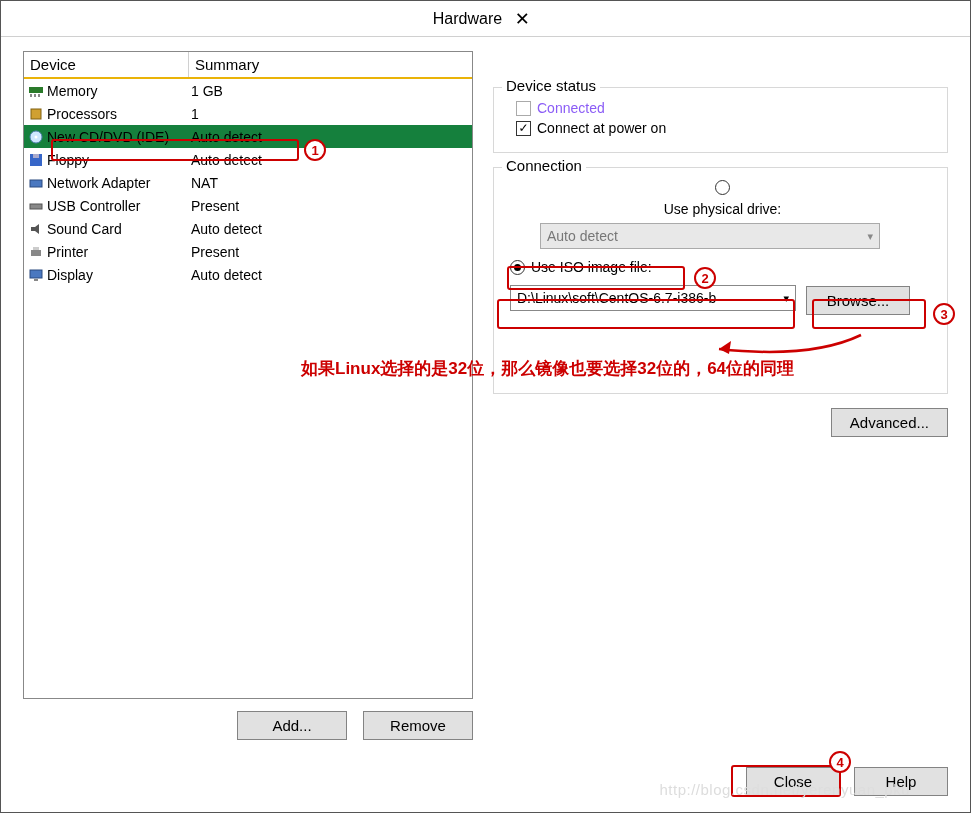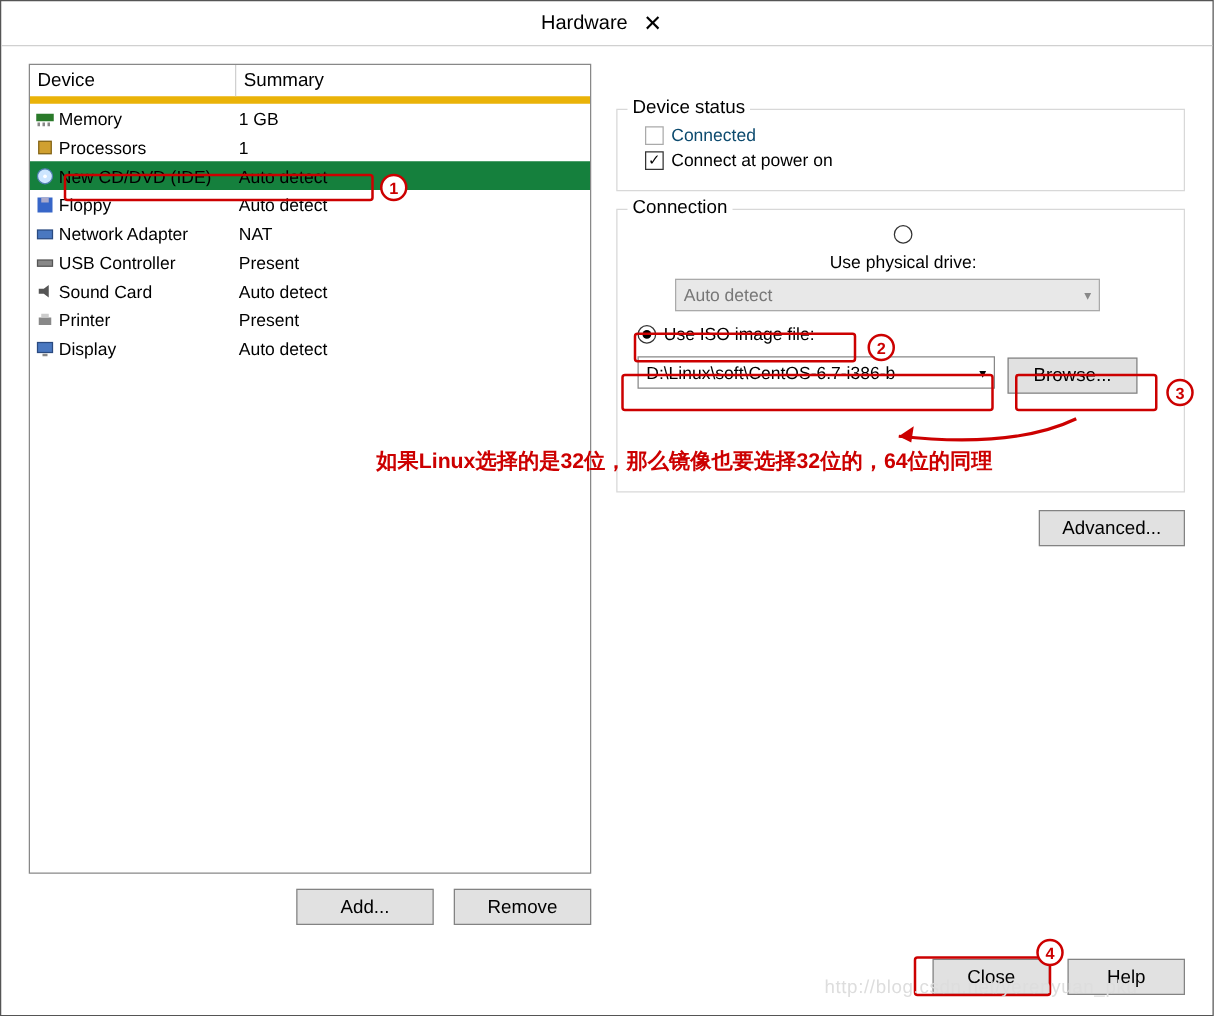--- a/index.html
+++ b/index.html
@@ -25,21 +25,21 @@
   }
   .titlebar .title { font-size: 16px; }
   .close-x { width:40px; text-align:center; font-size:18px; line-height:34px; cursor:default; }
   .content { position:absolute; top:50px; left:22px; right:22px; bottom:58px; }
   .columns { display:flex; height: calc(100% - 0px); }
   .left { width: 450px; display:flex; flex-direction:column; }
   .right { flex:1; padding-left:20px; position:relative; }
   .device-list {
     border:1px solid #888; height: 648px; background:#fff; overflow:hidden;
   }
-  .dl-head { display:flex; border-bottom:6px solid #eab308; }
+  .dl-head { display:flex; border-bottom:2px solid #eab308; }
   .dl-head div { padding:4px 6px; font-size:15px; }
   .col-device { width:165px; border-right:1px solid #d0d0d0; }
   .col-summary { flex:1; }
   .dl-body { }
   .dev-row { display:flex; align-items:center; height:23px; padding-left:4px; position:relative;justify-content:center; }
   .dev-row .icon { width:16px; height:16px; margin-right:3px; flex-shrink:0; }
   .dev-row .dname { width:144px; white-space:nowrap; overflow:hidden; }
   .dev-row .dsum { flex:1; }
   .dev-row.selected { background:#15803d; }
   .left-buttons { display:flex; justify-content:flex-end; gap:16px; margin-top:12px; }
@@ -48,21 +48,21 @@
     text-align:center; line-height:27px; font-size:15px; padding:0 18px;
   }
   .btn-wide { min-width:110px; }
   .fieldset {
     border:1px solid #d8d8d8; padding:8px 12px 14px 12px; margin-bottom:14px; position:relative;
   }
   .legend { position:absolute; top:-11px; left:8px; background:#fff; padding:0 4px; font-size:15px; }
   .chk-row { display:flex; align-items:center; gap:6px; margin:4px 0 4px 10px; }
   .checkbox { width:15px;height:15px;border:1px solid #333;display:inline-flex;align-items:center;justify-content:center;font-size:12px;line-height:1; }
   .checkbox.disabled{ border-color:#aaa; color:#888; }
-  .chk-label.disabled{ color:#0c4a6e; }
+  .chk-label.disabled{ color:#8b5cf6; }
   .radio { width:15px;height:15px;border:1px solid #333;border-radius:50%;display:inline-flex;align-items:center;justify-content:center; }
   .radio .dot{ width:7px;height:7px;background:#000;border-radius:50%; }
   .combo {
     border:1px solid #aaa; height:26px; background:#e8e8e8; color:#777;
     display:flex; align-items:center; justify-content:space-between; padding:0 6px; margin:6px 0 10px 34px; width:340px;
   }
   .combo .chev { font-size:11px; color:#888; }
   .combo2 {
     border:1px solid #888; height:26px; background:#fff;
     display:flex; align-items:center; justify-content:space-between; padding:0 6px; margin:6px 0 10px 0; width:286px;

